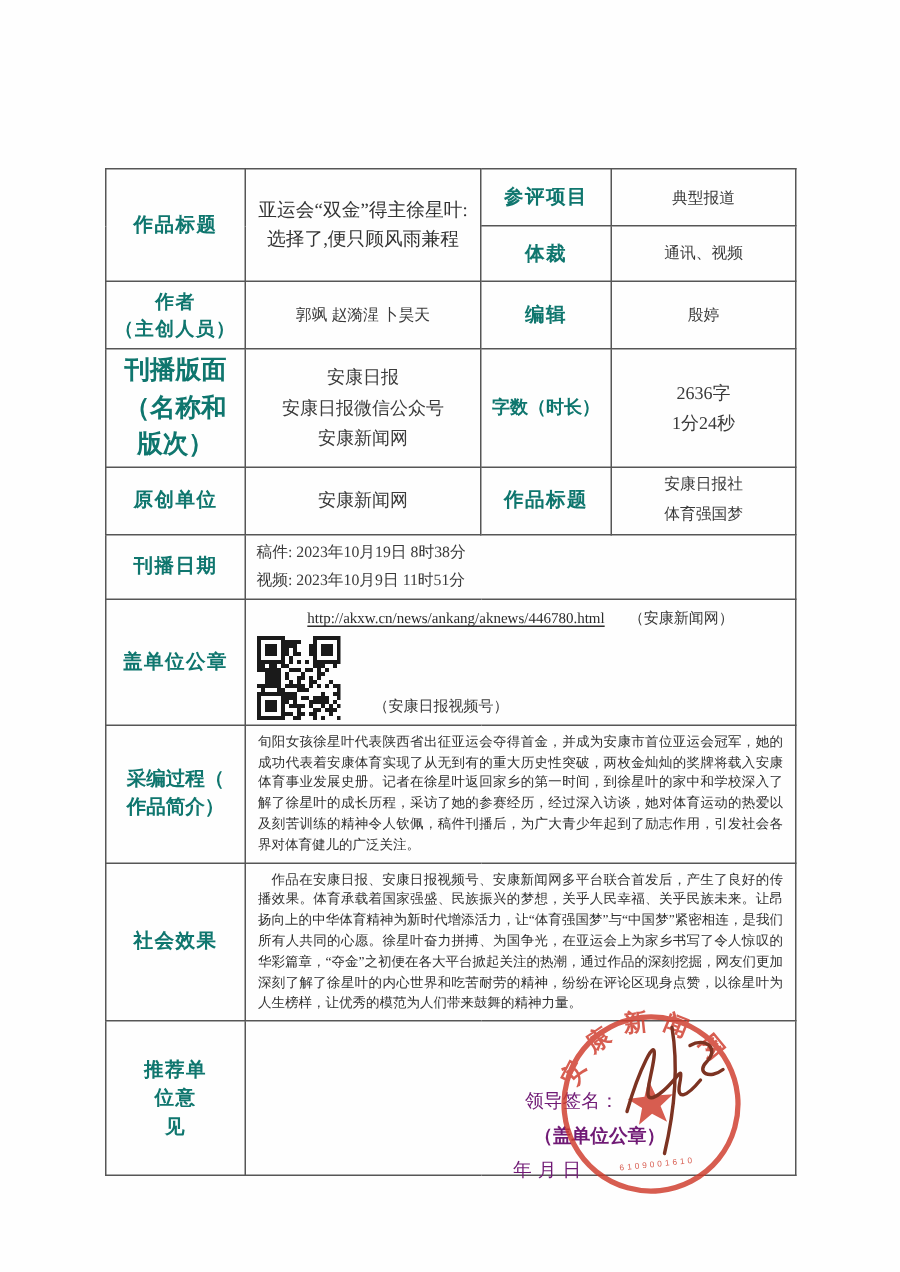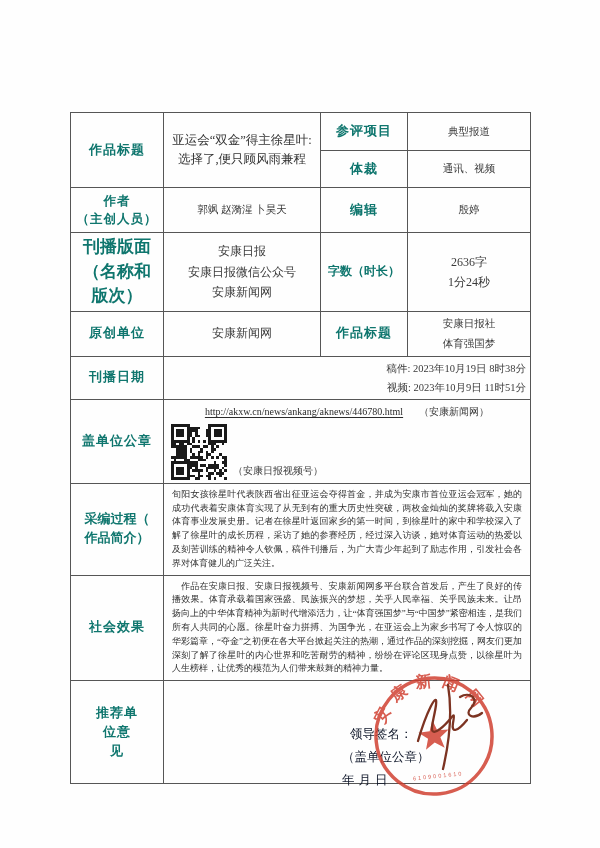--- a/index.html
+++ b/index.html
@@ -9,34 +9,34 @@
         font-size:21px;font-weight:bold;letter-spacing:2px;color:#1b1b1b;}
   table.form{position:absolute;left:70px;top:112px;width:460px;border-collapse:collapse;
         table-layout:fixed;}
   td{border:1px solid #565656;padding:2px 4px;text-align:center;vertical-align:middle;
         font-size:10.5px;color:#3a3a3a;overflow:visible;}
   td.lbl{font-family:"Liberation Sans","DejaVu Sans",sans-serif;font-weight:bold;
         font-size:13px;color:#0f766e;letter-spacing:1px;white-space:pre-line;line-height:1.45;}
   .val-title{font-size:12.5px;line-height:1.55;color:#333;padding:6px 8px;}
   .multiline{white-space:pre-line;line-height:1.7;}
   .v12{font-size:12px;}
-  .date-cell{text-align:right;white-space:pre-line;line-height:19px;padding-left:7px;font-size:10.5px;}
+  .date-cell{text-align:left;white-space:pre-line;line-height:19px;padding-left:7px;font-size:10.5px;}
   .url-cell{text-align:center;vertical-align:top;padding:5px 7px 3px 7px;}
   .url-line a{color:#2b2b2b;font-size:10px;text-decoration:underline;text-underline-offset:2px;}
   .url-note{font-size:10px;margin-left:16px;color:#3a3a3a;}
-  .qr-row{display:flex;align-items:flex-end;gap:6px;margin-top:5px;}
+  .qr-row{display:flex;align-items:flex-end;gap:22px;margin-top:5px;}
   .qr-row svg{display:block;}
   .qr-caption{font-size:10px;padding-bottom:2px;}
   .para{text-align:justify;font-size:9px;line-height:13.8px;padding:4px 8px;vertical-align:top;color:#303030;}
   .para.indent{text-indent:1em;font-family:Liberation Serif, serif;}
   .rec-cell{position:relative;}
   .sign-lines{position:absolute;left:178px;top:42px;width:170px;font-size:12.5px;
-        line-height:23px;color:#0f172a;text-align:left;}
+        line-height:23px;color:#701a75;text-align:left;}
   .sign-lines .l1{display:block;margin-left:8px;}
-  .sign-lines .l2{display:block;}
+  .sign-lines .l2{display:block;margin-left:14px;font-weight:bold;}
   .sign-lines .l3{display:block;letter-spacing:4px;}
   .stamp{position:absolute;left:205px;top:-10px;transform:rotate(-6deg);opacity:0.82;pointer-events:none;}
   .signature{position:absolute;left:248px;top:-2px;pointer-events:none;}
 </style>
 </head>
 <body>
 
 <div class="page">
 
   <table class="form">

